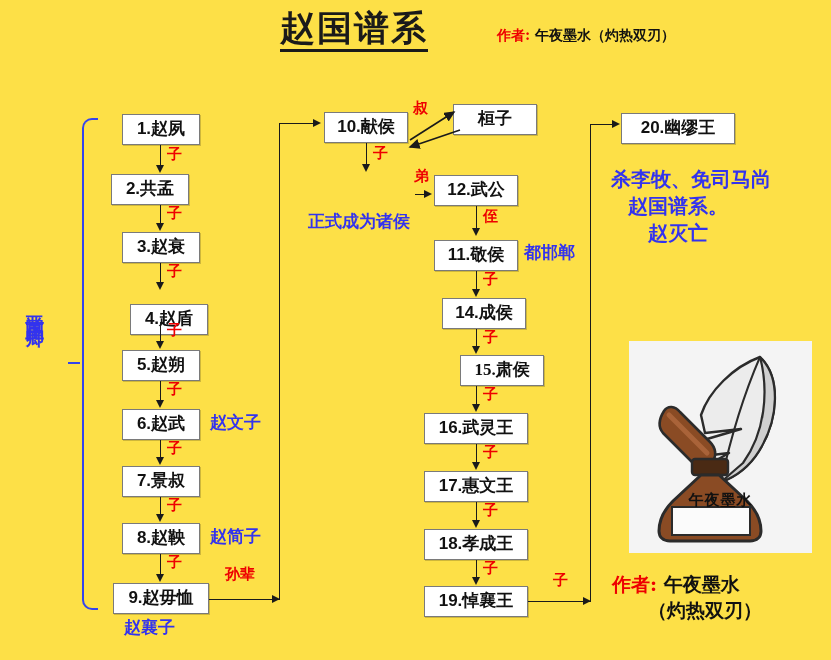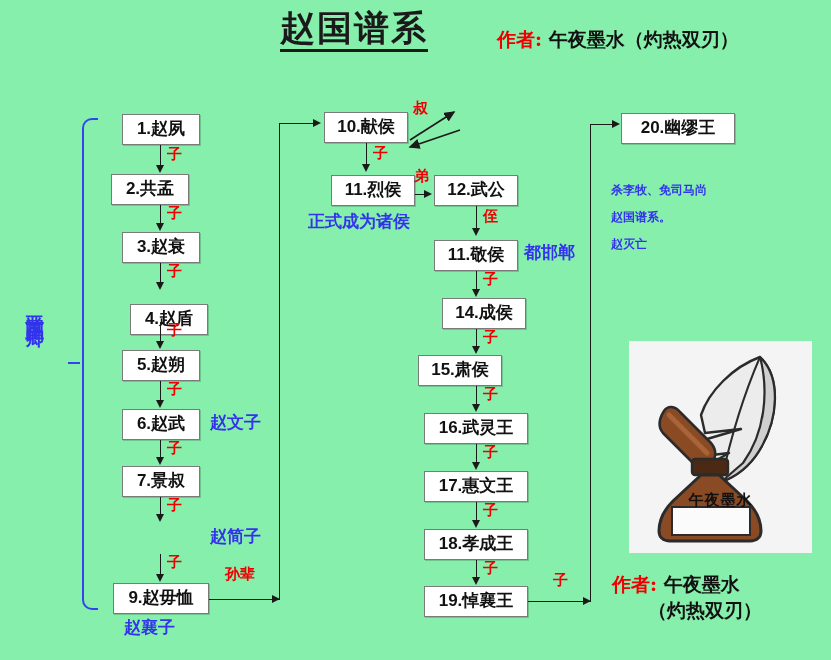--- a/index.html
+++ b/index.html
@@ -7,21 +7,21 @@
     padding: 0;
     background: #ffffff;
   }
   body {
     font-family: "Liberation Sans", "DejaVu Sans", sans-serif;
   }
   #canvas {
     position: relative;
     width: 831px;
     height: 660px;
-    background: #86efac;
+    background: #fde047;
     overflow: hidden;
   }
   
   .title {
     position: absolute;
     left: 280px;
     top: 10px;
     font-family: "DejaVu Serif", "Liberation Serif", serif;
     font-size: 35px;
     font-weight: bold;
@@ -29,21 +29,21 @@
     letter-spacing: 2px;
     border-bottom: 3px solid #1a1a1a;
     padding-bottom: 2px;
     line-height: 1.05;
   }
   .author-top {
     position: absolute;
     left: 497px;
     top: 27px;
     font-family: "DejaVu Serif", "Liberation Serif", serif;
-    font-size: 19px;
+    font-size: 14px;
     font-weight: bold;
     white-space: nowrap;
   }
   .author-top .lab { color: #ee0000; }
   .author-top .val { color: #111111; font-weight: bold; }
 
   
   .node {
     position: absolute;
     box-sizing: border-box;
@@ -90,23 +90,22 @@
   .lbl {
     position: absolute;
     white-space: nowrap;
     font-family: "DejaVu Serif", "Liberation Serif", serif;
     font-weight: bold;
     line-height: 1.15;
   }
   .lbl-red { color: #ee0000; font-size: 15px; }
   .lbl-blue { color: #3333ee; font-size: 17px; }
   .lbl-blue-note {
-    color: #3333ee; font-size: 12px; text-align: left;
+    color: #3333ee; font-size: 20px; text-align: center;
     line-height: 1.35;
-    margin-top: 16px;
   }
   .vert-blue {
     position: absolute;
     color: #3333ee;
     font-family: "DejaVu Serif", "Liberation Serif", serif;
     font-size: 19px;
     font-weight: bold;
     writing-mode: vertical-rl;
     text-orientation: upright;
     line-height: 1.35;
@@ -179,20 +178,21 @@
   <div class="brace-nub" style="left:68px; top:362px;"></div>
   <div class="vert-blue" style="left:22px; top:300px;">晋国正卿</div>
 
   <div class="node" style="left:122px; top:114px; width:78px;">1.赵夙</div>
   <div class="node" style="left:111px; top:174px; width:78px;">2.共孟</div>
   <div class="node" style="left:122px; top:232px; width:78px;">3.赵衰</div>
   <div class="node" style="left:122px; top:304px; width:78px;margin-left:8px;">4.赵盾</div>
   <div class="node" style="left:122px; top:350px; width:78px;">5.赵朔</div>
   <div class="node" style="left:122px; top:409px; width:78px;">6.赵武</div>
   <div class="node" style="left:122px; top:466px; width:78px;">7.景叔</div>
+  <div class="node" style="left:122px; top:523px; width:78px;">8.赵鞅</div>
   <div class="node" style="left:113px; top:583px; width:96px;">9.赵毋恤</div>
 
   <div class="vline" style="left:160px; top:145px; height:21px;"></div>
   <div class="arrow-down" style="left:156px; top:165px;"></div>
   <div class="lbl lbl-red" style="left:167px; top:146px;">子</div>
 
   <div class="vline" style="left:160px; top:205px; height:19px;"></div>
   <div class="arrow-down" style="left:156px; top:223px;"></div>
   <div class="lbl lbl-red" style="left:167px; top:205px;">子</div>
 
@@ -225,25 +225,25 @@
   <div class="lbl lbl-blue" style="left:124px; top:618px;">赵襄子</div>
 
   <div class="hline" style="left:209px; top:599px; width:70px;"></div>
   <div class="arrow-right" style="left:272px; top:594.5px;"></div>
   <div class="vline" style="left:279px; top:123px; height:477px;"></div>
   <div class="hline" style="left:279px; top:123px; width:39px;"></div>
   <div class="arrow-right" style="left:313px; top:118.5px;"></div>
   <div class="lbl lbl-red" style="left:225px; top:566px;">孙辈</div>
 
   <div class="node" style="left:324px; top:112px; width:84px;">10.献侯</div>
-  <div class="node" style="left:331px; top:175px; width:84px;">11.烈侯</div>
+  <div class="node" style="left:453px; top:104px; width:84px;">桓子</div>
   <div class="node" style="left:434px; top:175px; width:84px;">12.武公</div>
   <div class="node" style="left:434px; top:240px; width:84px;">11.敬侯</div>
   <div class="node" style="left:434px; top:298px; width:84px;margin-left:8px;">14.成侯</div>
-  <div class="node" style="left:418px; top:355px; width:84px;">15.肃侯</div>
+  <div class="node" style="left:460px; top:355px; width:84px;font-family:Liberation Serif, serif;">15.肃侯</div>
   <div class="node" style="left:424px; top:413px; width:104px;">16.武灵王</div>
   <div class="node" style="left:424px; top:471px; width:104px;">17.惠文王</div>
   <div class="node" style="left:424px; top:529px; width:104px;">18.孝成王</div>
   <div class="node" style="left:424px; top:586px; width:104px;">19.悼襄王</div>
 
   <svg style="position:absolute; left:400px; top:100px; width:64px; height:50px; overflow:visible;">
     <defs>
       <marker id="ahA" markerWidth="7" markerHeight="7" refX="6" refY="3.2" orient="auto">
         <path d="M0,0 L7,3.2 L0,6.4 z" fill="#1a1a1a"></path>
       </marker>

